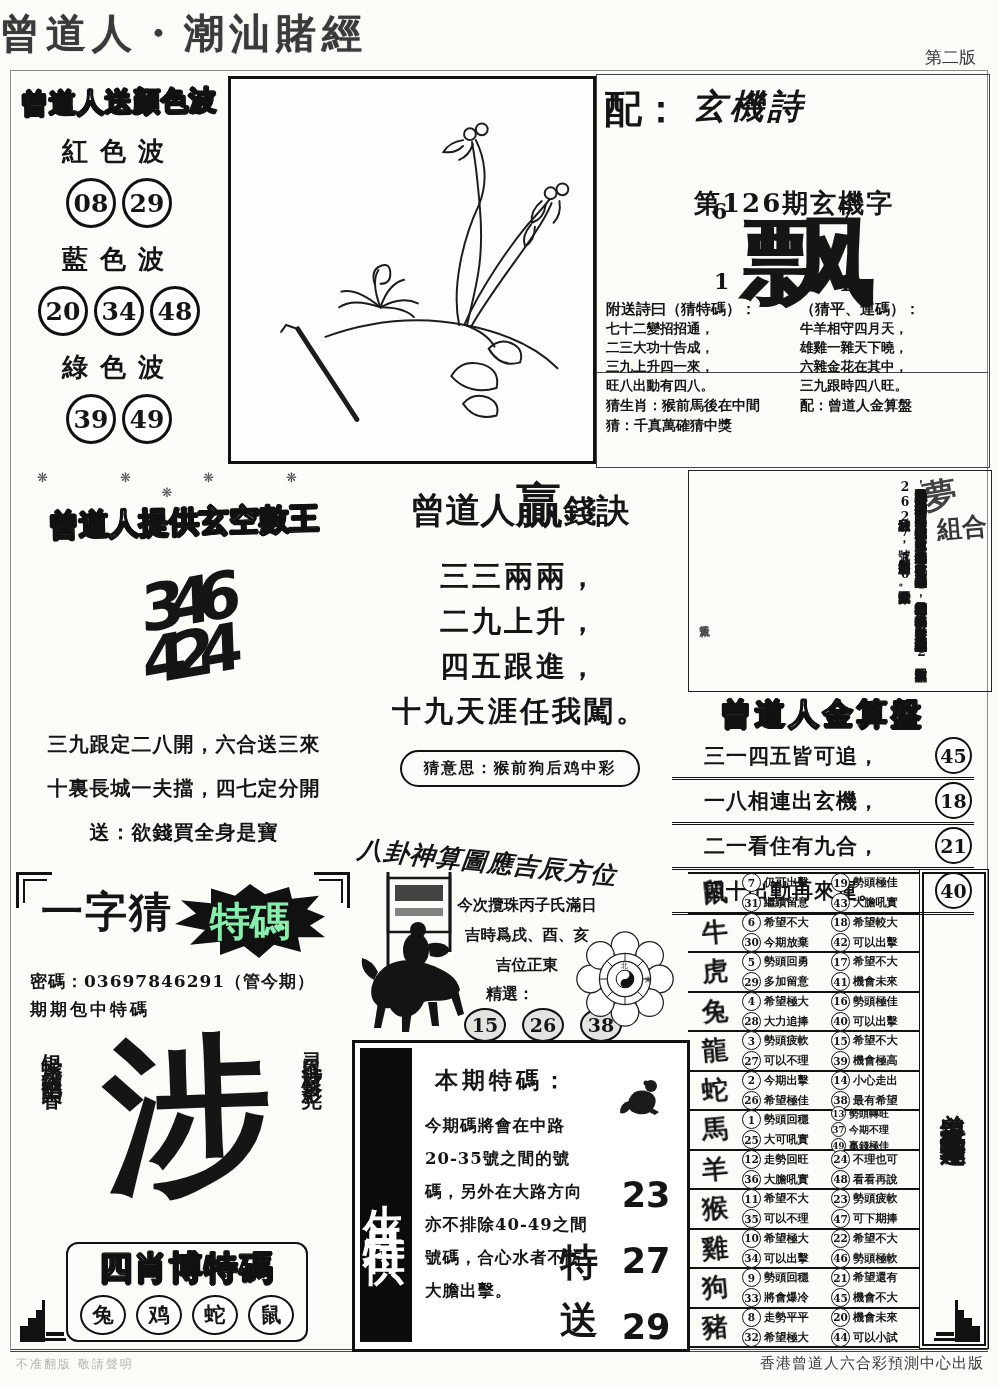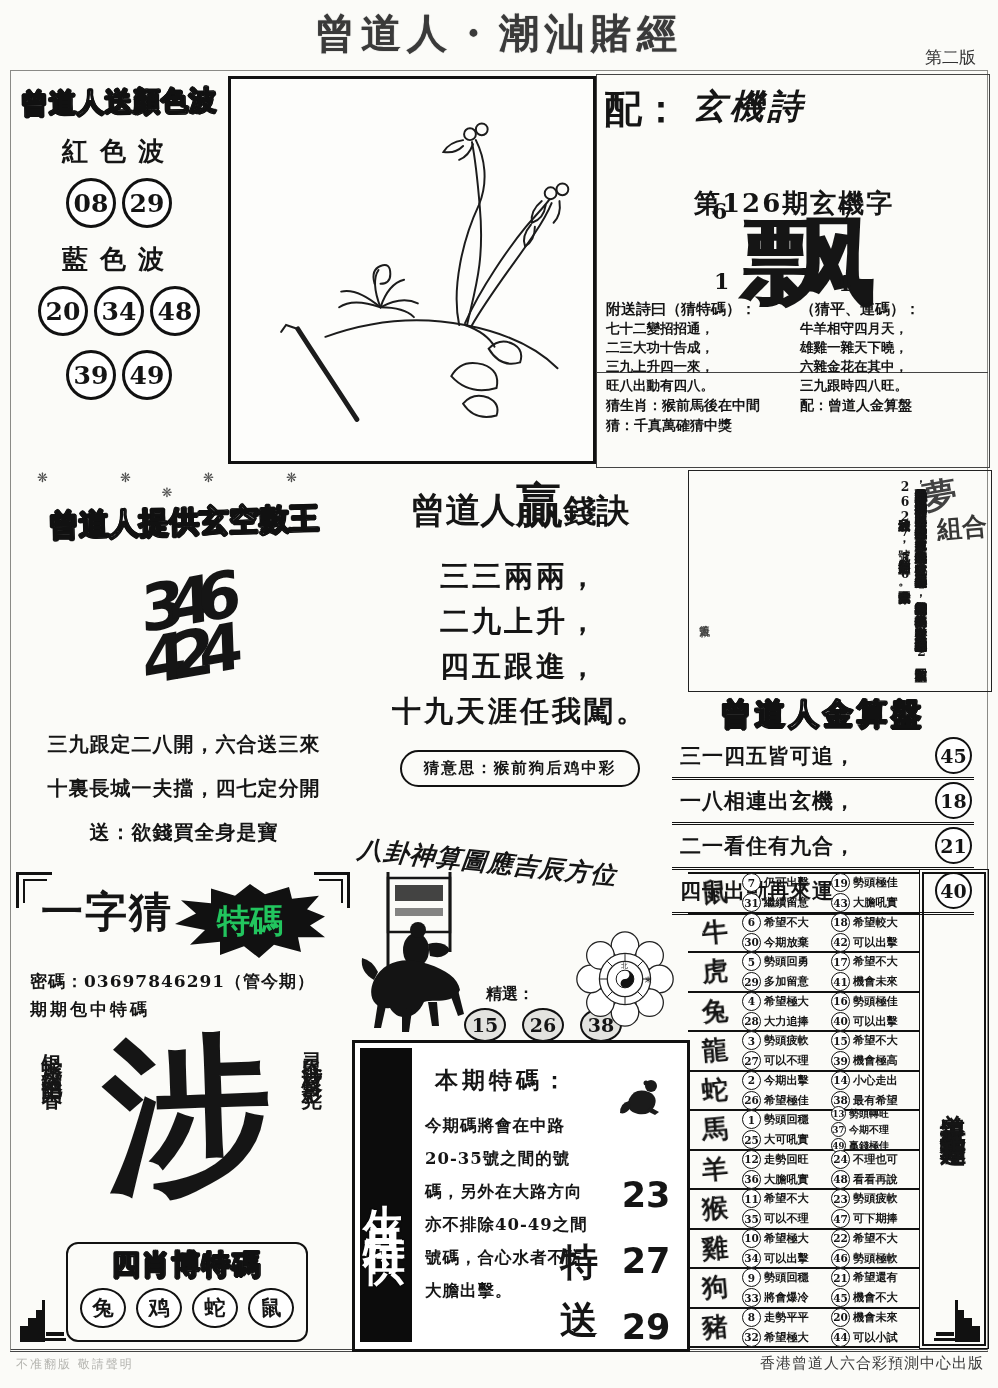--- a/index.html
+++ b/index.html
@@ -7,21 +7,21 @@
         font-family:"DejaVu Serif","Liberation Serif",serif;color:#151515;}
   .abs{position:absolute;}
   .prelines{white-space:pre-line;}
   .vtext{writing-mode:vertical-rl;text-orientation:upright;}
   .bubble{color:#fff;font-weight:900;
     text-shadow:1.5px 0 #111,-1.5px 0 #111,0 1.5px #111,0 -1.5px #111,1px 1px #111,-1px -1px #111,1px -1px #111,-1px 1px #111;
     -webkit-text-stroke:1.3px #111;}
   .circ{display:inline-flex;align-items:center;justify-content:center;border:2.5px solid #111;
         border-radius:50%;font-weight:bold;background:#fff;}
   
-  .main-title{left:0;top:6px;width:100%;text-align:center;font-size:40px;font-weight:900;
+  .main-title{left:0;top:6px;width:100%;text-align:left;font-size:40px;font-weight:900;
               letter-spacing:6px;color:#3a3a3a;text-shadow:0 0 1px #666;}
   .edition{left:925px;top:46px;font-size:17px;color:#333;}
   .frame{left:10px;top:70px;width:976px;height:1278px;border:1px solid #8a8a86;border-bottom:3px double #444;}
   
   #waves-box{left:16px;top:76px;width:206px;height:386px;text-align:center;}
   .waves-title{font-size:27px;letter-spacing:1px;margin-top:8px;transform:rotate(-1deg);}
   .wave-group{margin-top:14px;}
   .wave-label{font-size:26px;font-weight:700;letter-spacing:12px;}
   .wave-nums{margin-top:9px;display:flex;justify-content:center;gap:6px;}
   .wave-circ{width:44px;height:44px;font-size:25px;border-width:3px;}
@@ -60,21 +60,21 @@
   #dream{left:688px;top:470px;width:302px;height:220px;border:1.5px solid #222;}
   .dream-t1{right:34px;top:2px;font-size:34px;font-weight:700;transform:rotate(-10deg);opacity:.8;}
   .dream-t2{right:4px;top:40px;font-size:25px;font-weight:700;transform:rotate(-5deg);opacity:.85;}
   .dream-body{left:6px;top:8px;width:234px;height:200px;font-size:12.3px;line-height:16.5px;font-weight:600;}
   .dream-sig{left:8px;bottom:4px;font-size:11px;opacity:.8;transform:rotate(-4deg);height:70px;}
   
   #abacus{left:672px;top:694px;width:302px;height:174px;}
   .ab-title{text-align:center;font-size:30px;letter-spacing:4px;}
   .ab-row{display:flex;align-items:center;justify-content:space-between;border-bottom:3px double #111;
           padding:2px 2px 3px 8px;}
-  .ab-text{font-size:21px;font-weight:800;letter-spacing:1px;}
+  .ab-text{font-size:21px;font-weight:800;letter-spacing:1px;margin-left:24px;}
   .ab-circ{width:33px;height:33px;font-size:19px;}
   
   #bagua{left:356px;top:812px;width:330px;height:224px;}
   .bagua-title{left:2px;top:20px;width:330px;font-size:25px;font-weight:800;font-style:italic;
                letter-spacing:1px;transform:rotate(6deg);transform-origin:left center;}
   .bagua-lines{left:66px;top:78px;width:210px;text-align:center;font-size:15.5px;font-weight:800;line-height:30px;}
   .bagua-pick-label{left:130px;top:172px;font-size:16px;font-weight:800;}
   #picks-row{left:108px;top:196px;display:flex;gap:16px;}
   .pick{width:38px;height:30px;border:2px solid #111;border-radius:50%;display:inline-flex;
         align-items:center;justify-content:center;font-size:19px;font-weight:900;background:#e3e3df;}
@@ -82,32 +82,32 @@
   #onechar{left:16px;top:872px;width:334px;height:158px;}
   .oc-corner{width:36px;height:36px;position:absolute;}
   .oc-corner:before{content:"";position:absolute;inset:0;border-top:3px solid #111;border-left:3px solid #111;}
   .oc-corner:after{content:"";position:absolute;left:7px;top:7px;width:22px;height:22px;
                    border-top:2px solid #111;border-left:2px solid #111;}
   .oc-tr{right:0;transform:scaleX(-1);}
   .oc-titlerow{position:absolute;left:0;top:12px;width:100%;display:flex;justify-content:center;
                align-items:flex-start;gap:2px;}
   .oc-main{font-size:42px;font-weight:900;letter-spacing:2px;}
   .oc-star{position:relative;width:150px;height:74px;display:flex;align-items:center;justify-content:center;
-           background:#111;color:#22c55e;font-size:33px;font-weight:900;
+           background:#111;color:#86efac;font-size:40px;font-weight:900;
            clip-path:polygon(50% 0,60% 14%,76% 4%,78% 20%,96% 16%,88% 34%,100% 44%,90% 56%,100% 72%,82% 72%,84% 92%,66% 82%,56% 100%,46% 84%,30% 96%,30% 78%,10% 82%,20% 62%,0 54%,14% 40%,4% 22%,24% 26%,24% 6%,40% 16%);}
   .oc-code{left:14px;top:98px;font-size:17px;font-weight:800;letter-spacing:1px;}
   .oc-sub{left:14px;top:126px;font-size:17px;font-weight:800;letter-spacing:3px;}
   
   #callig{left:16px;top:1032px;width:334px;height:205px;}
   .cal-left{left:22px;top:4px;font-size:21px;font-weight:800;height:200px;letter-spacing:6px;}
   .cal-big{left:88px;top:-28px;font-size:168px;font-weight:900;transform:rotate(-2deg);}
   .cal-right{left:282px;top:4px;font-size:21px;font-weight:800;height:200px;letter-spacing:6px;}
   
   #fourbox{left:66px;top:1242px;width:238px;height:96px;border:2.5px solid #111;border-radius:12px;text-align:center;}
-  .fb-title{font-size:28px;margin-top:2px;letter-spacing:2px;}
+  .fb-title{font-size:33px;margin-top:2px;letter-spacing:2px;}
   #four-animals-row{display:flex;justify-content:center;gap:10px;margin-top:4px;}
   .fan{width:42px;height:36px;font-size:21px;border-width:2px;transform:rotate(-2deg);}
   
   #special{left:352px;top:1040px;width:332px;height:306px;border:3px solid #111;background:#fff;}
   .sp-banner{left:5px;top:5px;width:52px;height:294px;background:#0c0c0c;color:#fff;text-align:center;
              font-size:42px;font-weight:900;letter-spacing:14px;padding-top:6px;box-sizing:border-box;
              text-shadow:0 0 2px #000;}
   .sp-title{left:80px;top:22px;font-size:23px;font-weight:900;letter-spacing:4px;}
   .sp-body{left:70px;top:66px;width:172px;font-size:16.5px;font-weight:700;line-height:33px;letter-spacing:1px;}
   .sp-send{left:200px;top:190px;font-size:38px;font-weight:900;width:48px;line-height:58px;text-align:center;}
@@ -155,20 +155,21 @@
         </div>
         <div class="wave-group">
           <div class="wave-label">藍色波</div>
           <div class="wave-nums">
             <span class="circ wave-circ">20</span>
             <span class="circ wave-circ">34</span>
             <span class="circ wave-circ">48</span>
           </div>
         </div>
         <div class="wave-group">
+          <div class="wave-label">綠色波</div>
           <div class="wave-nums">
             <span class="circ wave-circ">39</span>
             <span class="circ wave-circ">49</span>
           </div>
         </div>
       </div>
   </div>
 
   <div class="abs" id="art-box">
     <svg width="356" height="376" viewBox="0 0 362 382" fill="none" stroke="#1c1c1c" stroke-width="2" stroke-linecap="round">
@@ -299,20 +300,23 @@
         <circle cx="60" cy="62" r="8"></circle>
         <path d="M70 76 q16 -4 22 6 q-6 10 -20 6 z"></path>
         <path d="M16 112 C26 92 48 88 70 96 C88 102 100 110 102 122 C94 138 76 130 66 134 C58 152 40 154 32 140 C18 142 8 130 16 112 z"></path>
         <path d="M20 134 l-4 26 l7 0 l5 -22 z"></path>
           <path d="M44 140 l0 24 l7 0 l3 -22 z"></path>
         <path d="M70 134 l4 24 l7 0 l-2 -24 z"></path>
           <path d="M92 126 l8 22 l6 -2 l-6 -24 z"></path>
         <path d="M16 112 q-14 -8 -12 -22 q10 2 16 14 z"></path>
       </g>
     </svg>
+    <div class="abs bagua-lines prelines">今次攬珠丙子氏滿日
+吉時爲戌、酉、亥
+吉位正東</div>
     <div class="abs bagua-pick-label">精選：</div>
     <div class="abs" id="picks-row">
         <span class="pick">15</span>
         <span class="pick">26</span>
         <span class="pick">38</span>
       </div>
     <svg class="abs" style="right:2px;top:112px;" width="118" height="110" viewBox="0 0 120 110">
       <g fill="#fff" stroke="#222" stroke-width="1.3">
         <circle cx="60" cy="21" r="14"></circle>
           <circle cx="85" cy="31" r="14"></circle>

